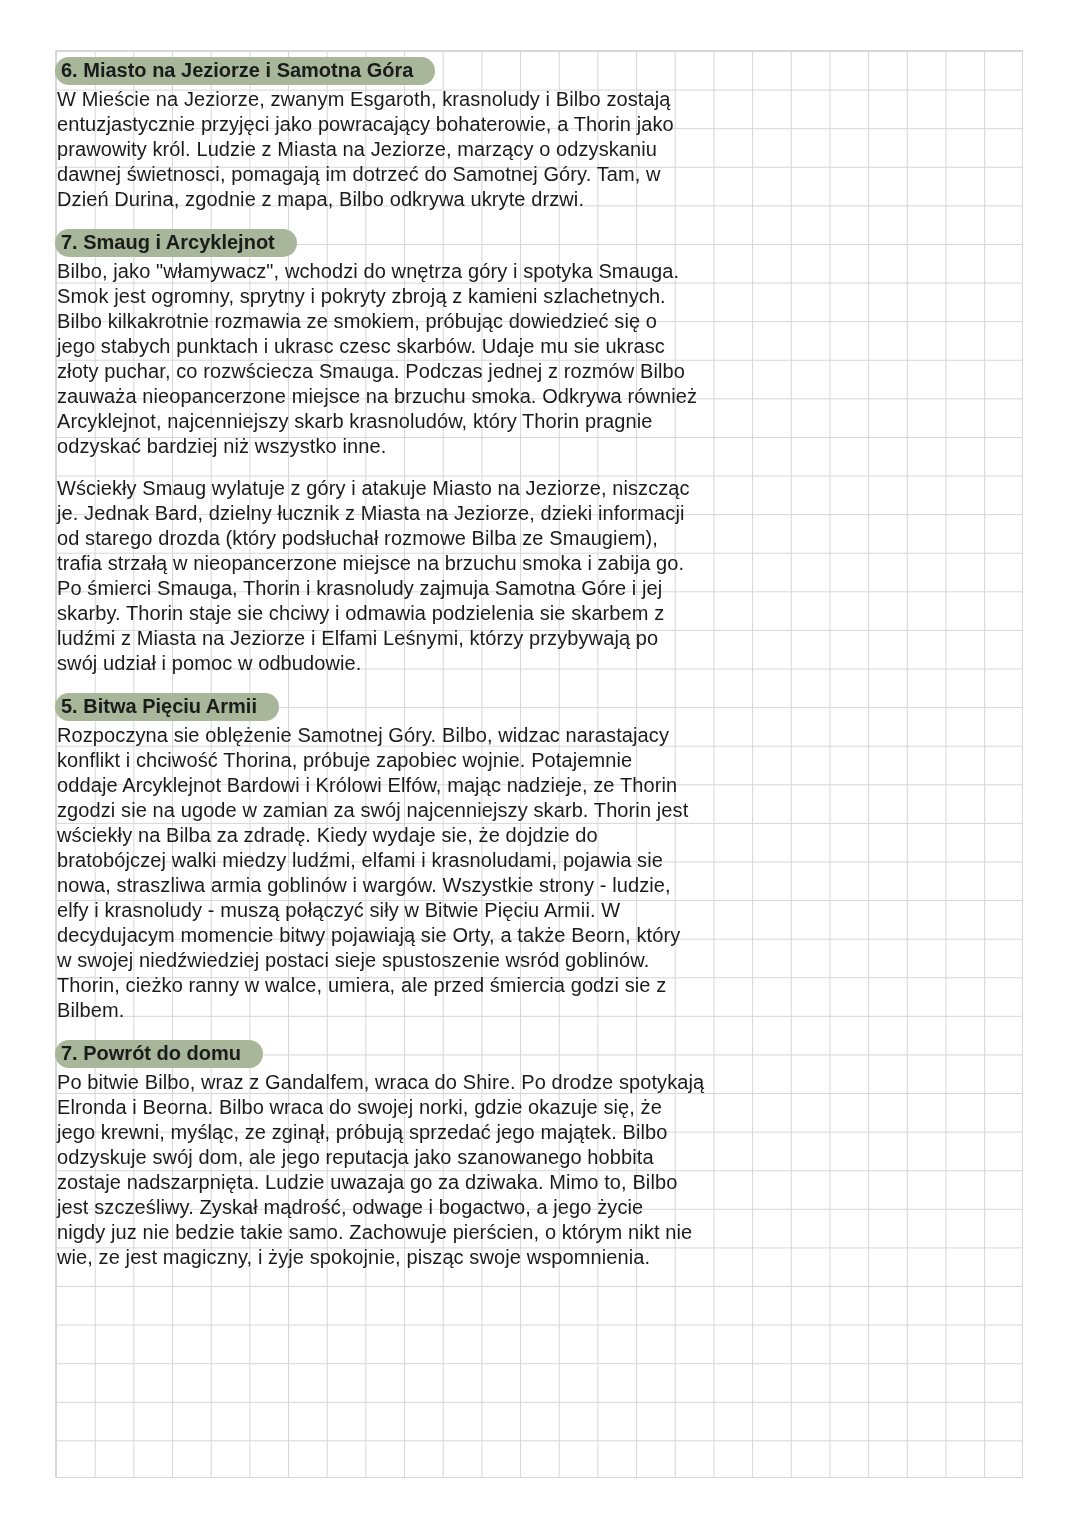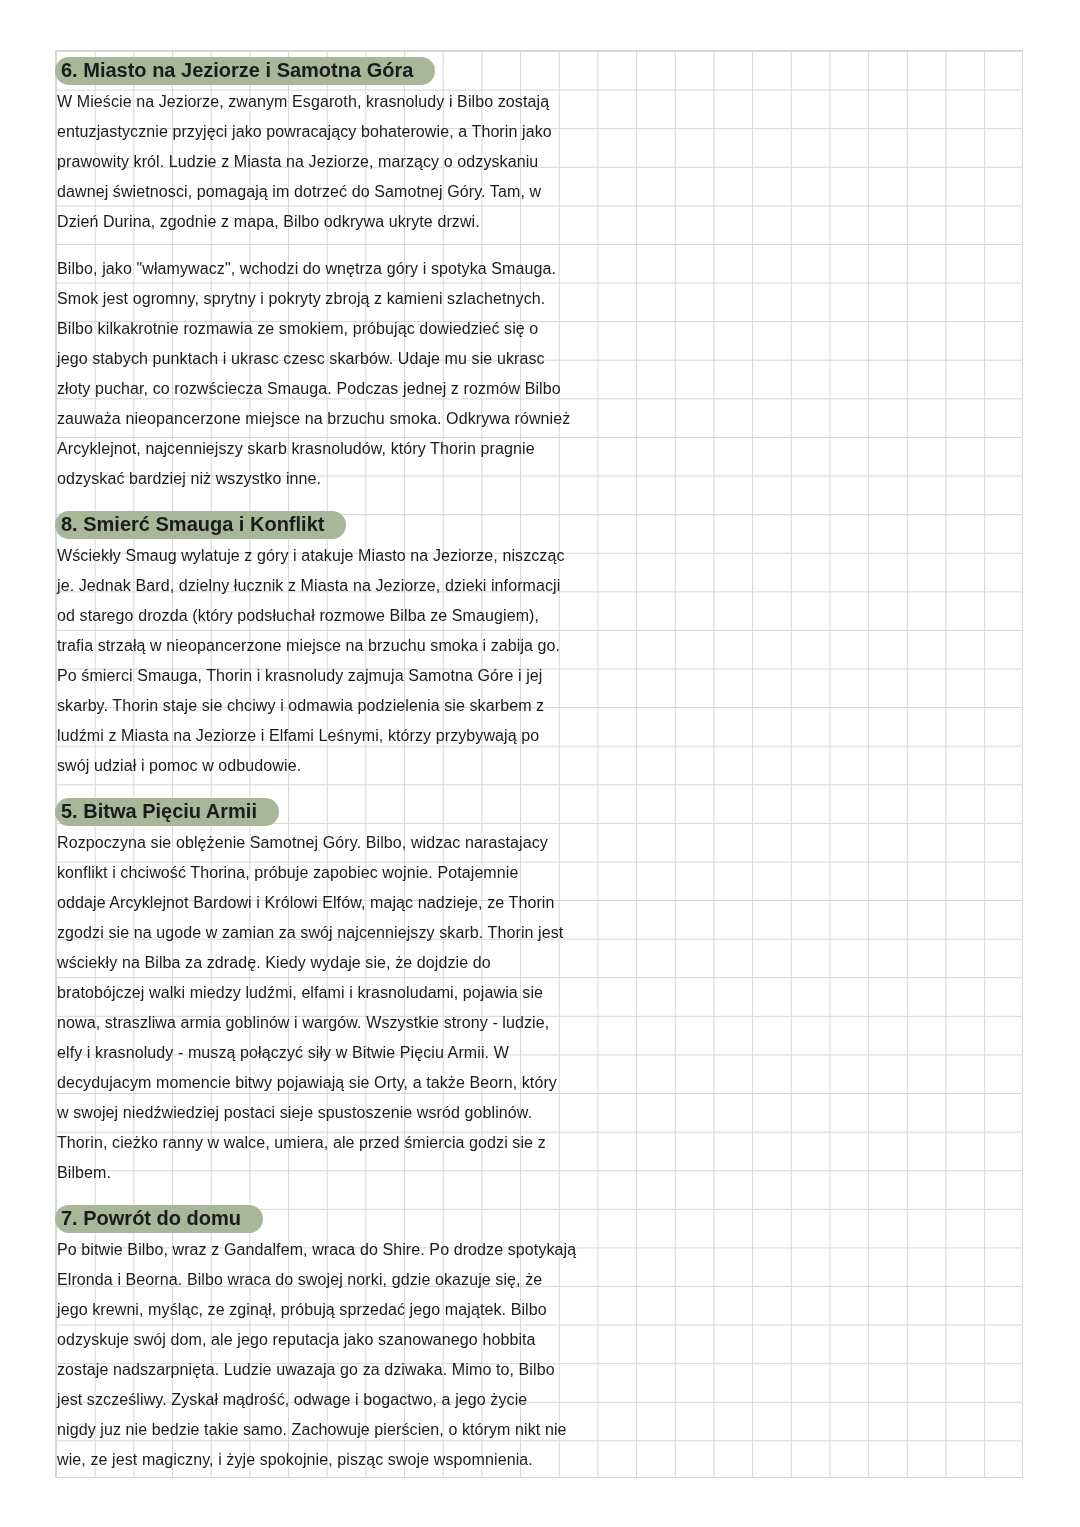--- a/index.html
+++ b/index.html
@@ -44,22 +44,22 @@
     border-radius:15px;
     padding:2px 22px 3px 6px;
     margin-left:-2px;
     font-weight:bold;
     font-size:20px;
     line-height:23px;
     white-space:nowrap;
   }
   .body-text{
     margin-top:2px;
-    font-size:16px;
-    line-height:30px;
+    font-size:20px;
+    line-height:25px;
     white-space:pre-line;
     letter-spacing:0.1px;
   }
 </style>
 </head>
 <body>
 
 <div class="page">
 
   <div class="grid-paper"></div>
@@ -69,32 +69,32 @@
     <div class="section">
       <div class="heading-pill">6. Miasto na Jeziorze i Samotna Góra</div>
       <div class="body-text">W Mieście na Jeziorze, zwanym Esgaroth, krasnoludy i Bilbo zostają
 entuzjastycznie przyjęci jako powracający bohaterowie, a Thorin jako
 prawowity król. Ludzie z Miasta na Jeziorze, marzący o odzyskaniu
 dawnej świetnosci, pomagają im dotrzeć do Samotnej Góry. Tam, w
 Dzień Durina, zgodnie z mapa, Bilbo odkrywa ukryte drzwi.</div>
     </div>
 
     <div class="section">
+      <div class="heading-pill">7. Smaug i Arcyklejnot</div>
       <div class="body-text">Bilbo, jako "włamywacz", wchodzi do wnętrza góry i spotyka Smauga.
 Smok jest ogromny, sprytny i pokryty zbroją z kamieni szlachetnych.
 Bilbo kilkakrotnie rozmawia ze smokiem, próbując dowiedzieć się o
 jego stabych punktach i ukrasc czesc skarbów. Udaje mu sie ukrasc
 złoty puchar, co rozwściecza Smauga. Podczas jednej z rozmów Bilbo
 zauważa nieopancerzone miejsce na brzuchu smoka. Odkrywa również
 Arcyklejnot, najcenniejszy skarb krasnoludów, który Thorin pragnie
 odzyskać bardziej niż wszystko inne.</div>
     </div>
 
     <div class="section">
-      <div class="heading-pill">8. Smierć Smauga i Konflikt</div>
       <div class="body-text">Wściekły Smaug wylatuje z góry i atakuje Miasto na Jeziorze, niszcząc
 je. Jednak Bard, dzielny łucznik z Miasta na Jeziorze, dzieki informacji
 od starego drozda (który podsłuchał rozmowe Bilba ze Smaugiem),
 trafia strzałą w nieopancerzone miejsce na brzuchu smoka i zabija go.
 Po śmierci Smauga, Thorin i krasnoludy zajmuja Samotna Góre i jej
 skarby. Thorin staje sie chciwy i odmawia podzielenia sie skarbem z
 ludźmi z Miasta na Jeziorze i Elfami Leśnymi, którzy przybywają po
 swój udział i pomoc w odbudowie.</div>
     </div>
 

